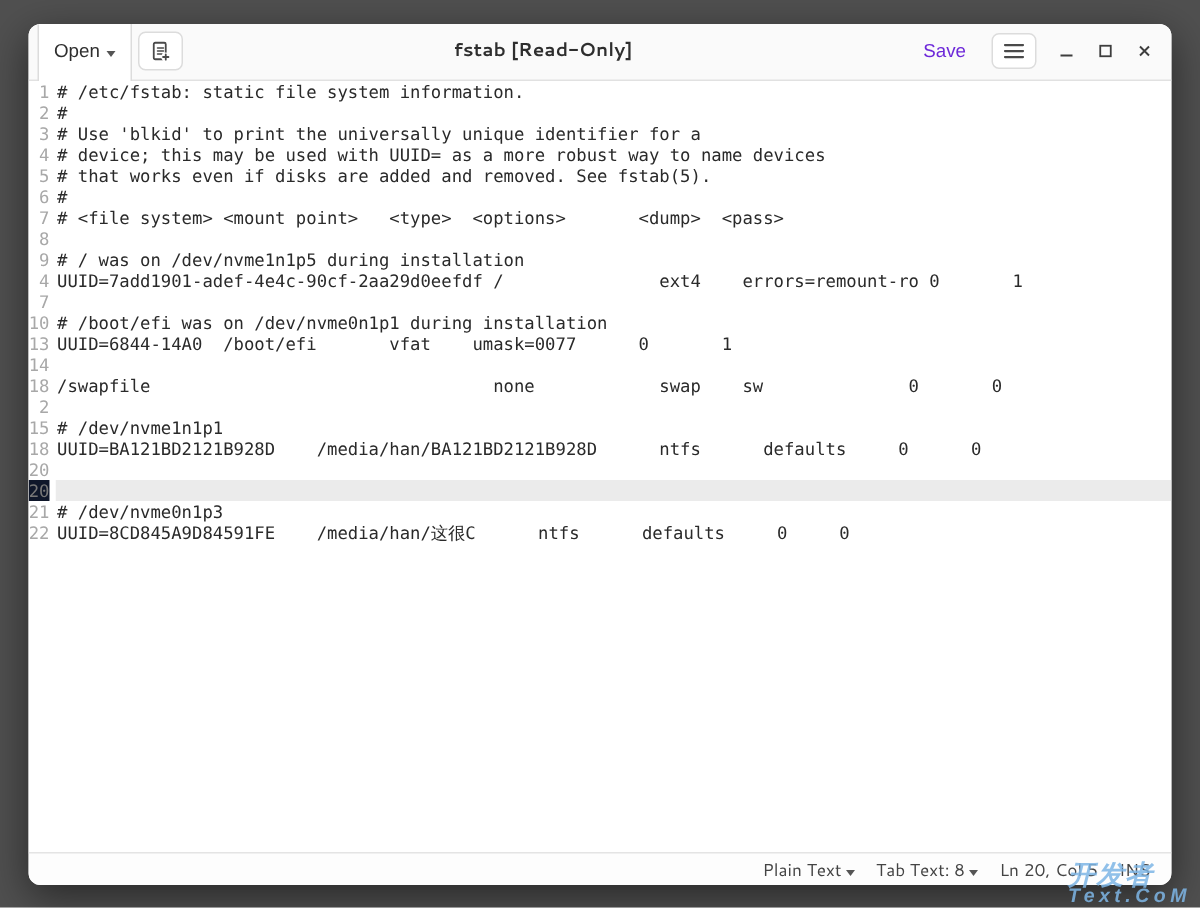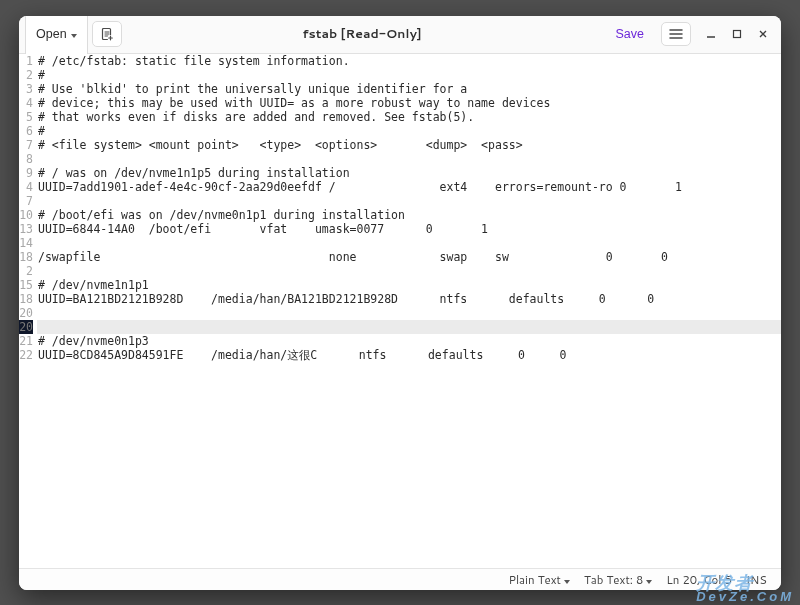--- a/index.html
+++ b/index.html
@@ -255,14 +255,14 @@
       <span class="chevron-down"></span>
     </div>
     <div class="status-item">Ln 20, Col 5</div>
     <div class="status-item">INS</div>
   </div>
 
 </div>
 
 <div class="watermark">
   <div class="wm1">开发者</div>
-  <div class="wm2">DevZe.CoM</div>
+  <div class="wm2">Text.CoM</div>
 </div>
 
 </body></html>

